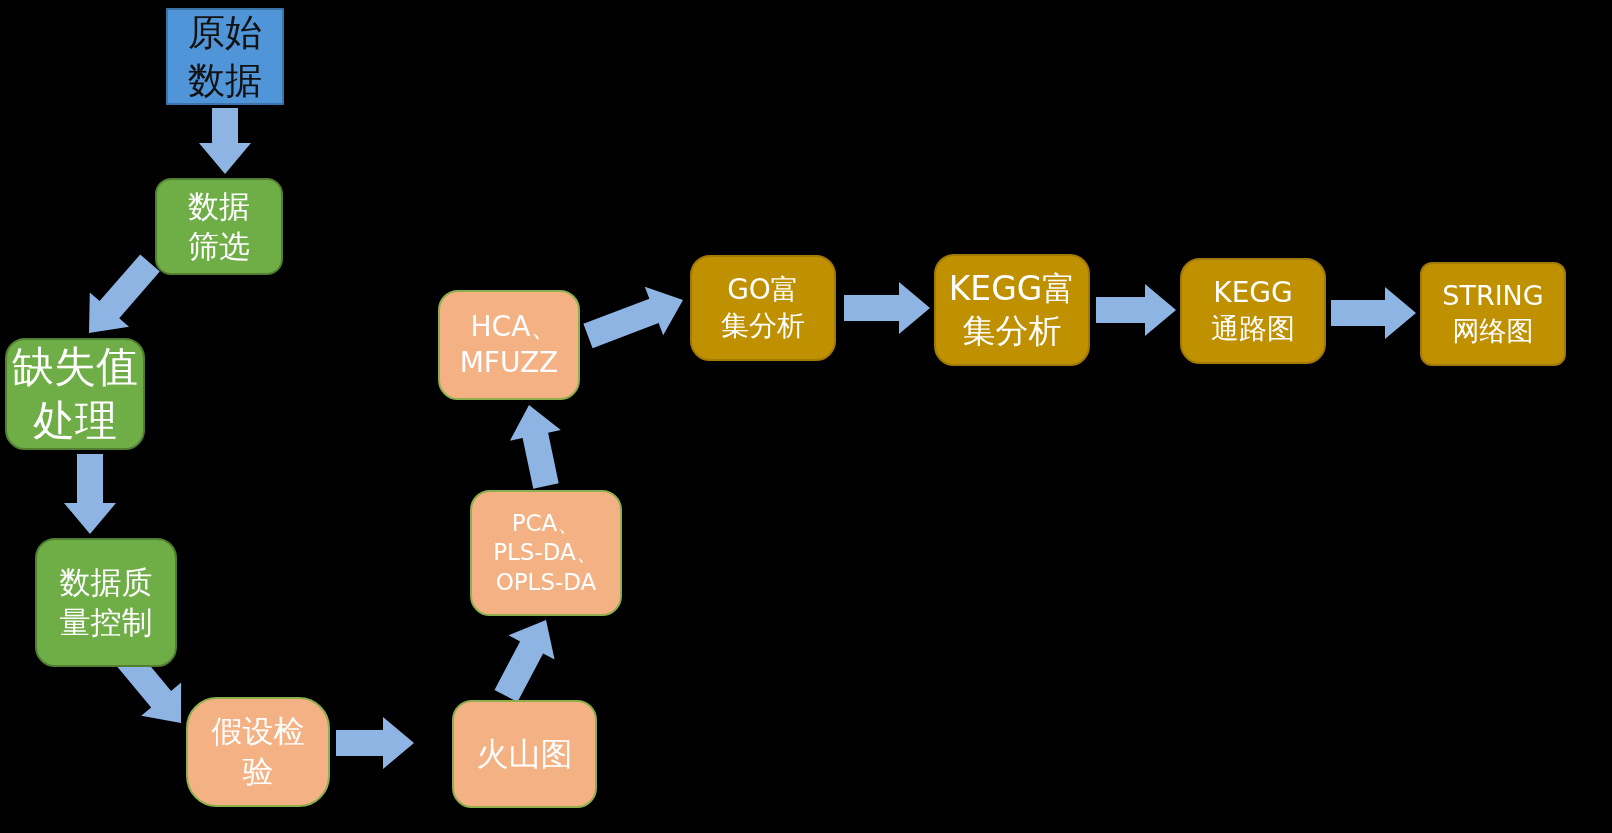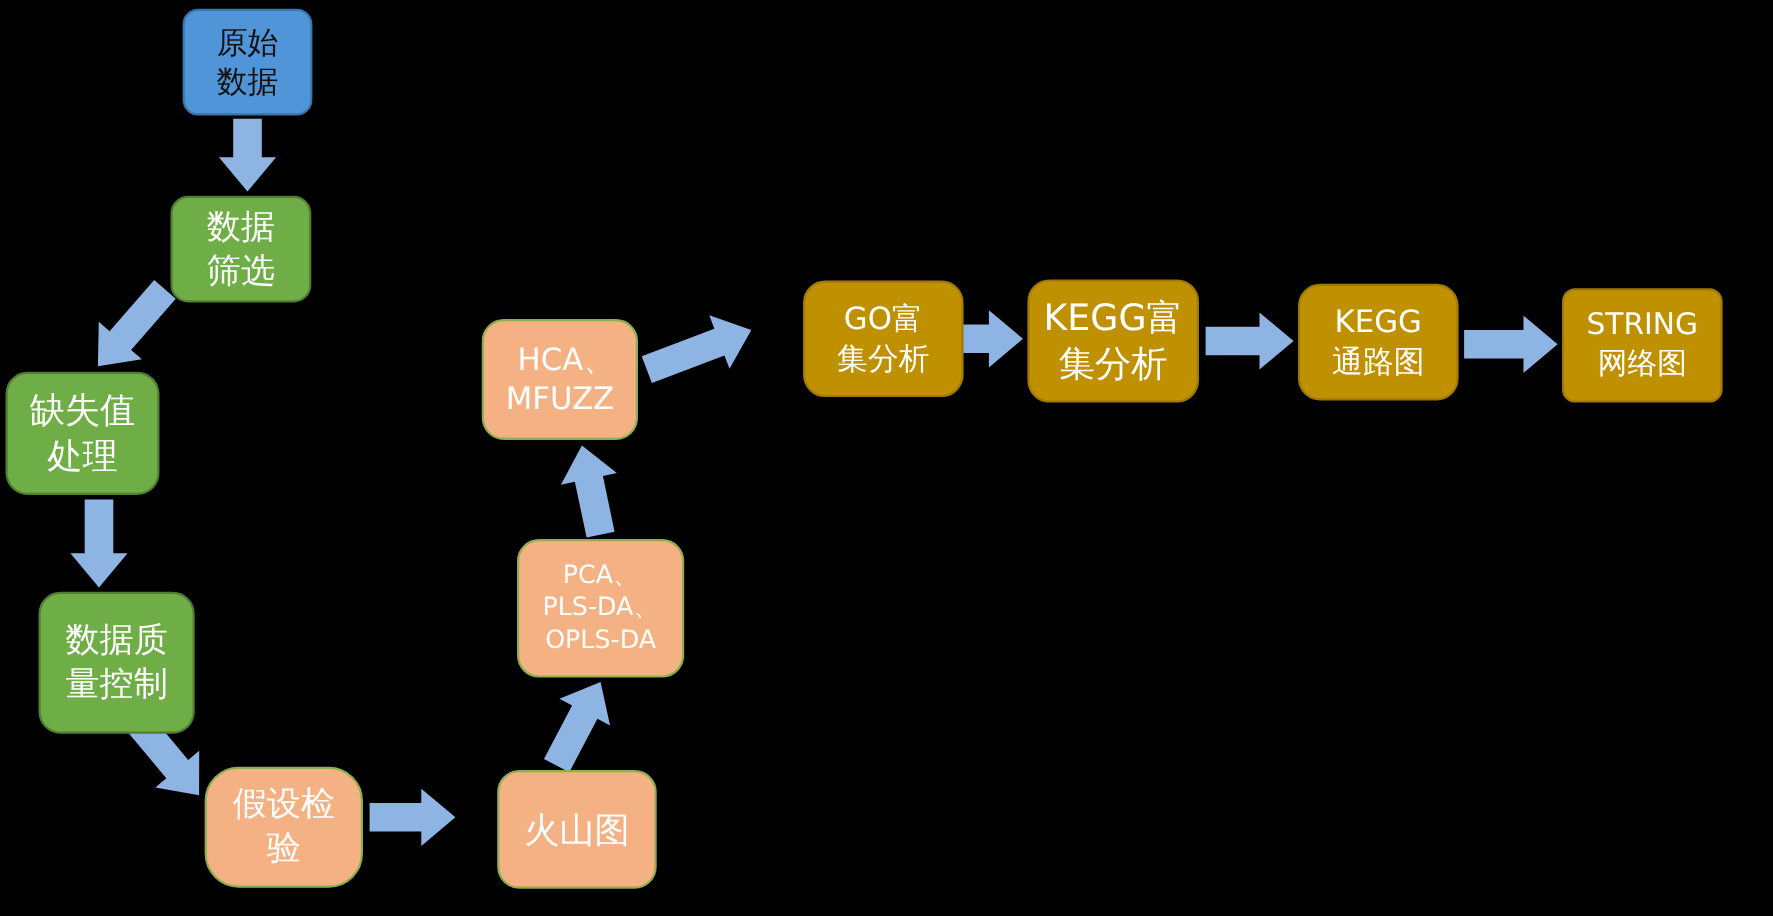--- a/index.html
+++ b/index.html
@@ -67,45 +67,45 @@
       <polygon points="111,659.3 151.2,707.5 141.2,715.8 181,723 181.1,682.5 171.1,690.9 131,642.7" fill="#8eb4e3"></polygon>
       <polygon points="336,756 383,756 383,769 414,743 383,717 383,730 336,730" fill="#8eb4e3"></polygon>
       <polygon points="517.5,702.1 543.1,653.5 554.6,659.5 546,620 508.6,635.3 520.1,641.4 494.5,689.9" fill="#8eb4e3"></polygon>
       <polygon points="558.7,483.3 548.1,432.7 560.8,430 529,405 509.9,440.7 522.6,438 533.3,488.7" fill="#8eb4e3"></polygon>
       <polygon points="592.6,348.2 658.6,323.1 663.2,335.3 683,300 644.8,286.7 649.4,298.8 583.4,323.8" fill="#8eb4e3"></polygon>
       <polygon points="844,321 899,321 899,334 930,308 899,282 899,295 844,295" fill="#8eb4e3"></polygon>
       <polygon points="1096,323 1145,323 1145,336 1176,310 1145,284 1145,297 1096,297" fill="#8eb4e3"></polygon>
       <polygon points="1331,326 1385,326 1385,339 1416,313 1385,287 1385,300 1331,300" fill="#8eb4e3"></polygon>
     </svg>
 
-  <div class="node c-blue" style="left:166px; top:8px;   width:118px; height:97px;  border-radius:14px;  font-size:28px;">原始
+  <div class="node c-blue" style="left:166px; top:8px;   width:118px; height:97px;  border-radius:1px;  font-size:37px;">原始
 数据</div>
 
   <div class="node c-green" style="left:155px; top:178px; width:128px; height:97px;  border-radius:16px; font-size:31px;">数据
 筛选</div>
 
-  <div class="node c-green" style="left:5px;   top:338px; width:140px; height:112px; border-radius:20px; font-size:32px;">缺失值
+  <div class="node c-green" style="left:5px;   top:338px; width:140px; height:112px; border-radius:20px; font-size:42px;">缺失值
 处理</div>
 
   <div class="node c-green" style="left:35px;  top:538px; width:142px; height:129px; border-radius:20px; font-size:31px;">数据质
 量控制</div>
 
   <div class="node c-peach" style="left:186px; top:697px; width:144px; height:110px; border-radius:31px; font-size:31px;">假设检
 验</div>
 
   <div class="node c-peach" style="left:420px; top:700px; width:145px; height:108px; border-radius:20px; font-size:32px;margin-left:32px;">火山图</div>
 
   <div class="node c-peach" style="left:470px; top:490px; width:152px; height:126px; border-radius:20px; font-size:23px;">PCA、
 PLS-DA、
 OPLS-DA</div>
 
   <div class="node c-peach" style="left:438px; top:290px; width:142px; height:110px; border-radius:20px; font-size:28px;text-align:right;">HCA、
 MFUZZ</div>
 
-  <div class="node c-gold" style="left:690px; top:255px; width:146px; height:106px; border-radius:20px; font-size:28px;margin-left:40px;">GO富
+  <div class="node c-gold" style="left:690px; top:255px; width:146px; height:106px; border-radius:20px; font-size:28px;">GO富
 集分析</div>
 
   <div class="node c-gold" style="left:934px; top:254px; width:156px; height:112px; border-radius:20px; font-size:33px;">KEGG富
 集分析</div>
 
   <div class="node c-gold" style="left:1180px; top:258px; width:146px; height:106px; border-radius:20px; font-size:28px;">KEGG
 通路图</div>
 
   <div class="node c-gold" style="left:1420px; top:262px; width:146px; height:104px; border-radius:12px; font-size:27px;">STRING
 网络图</div>

